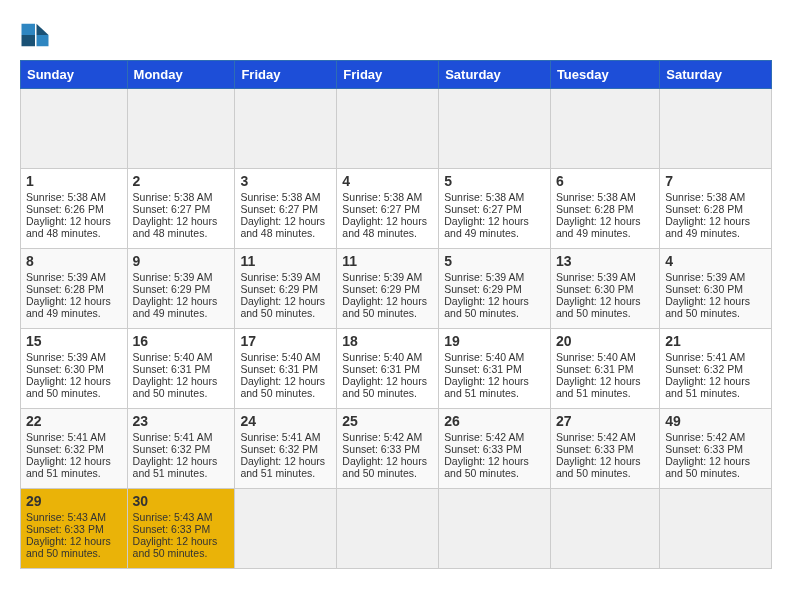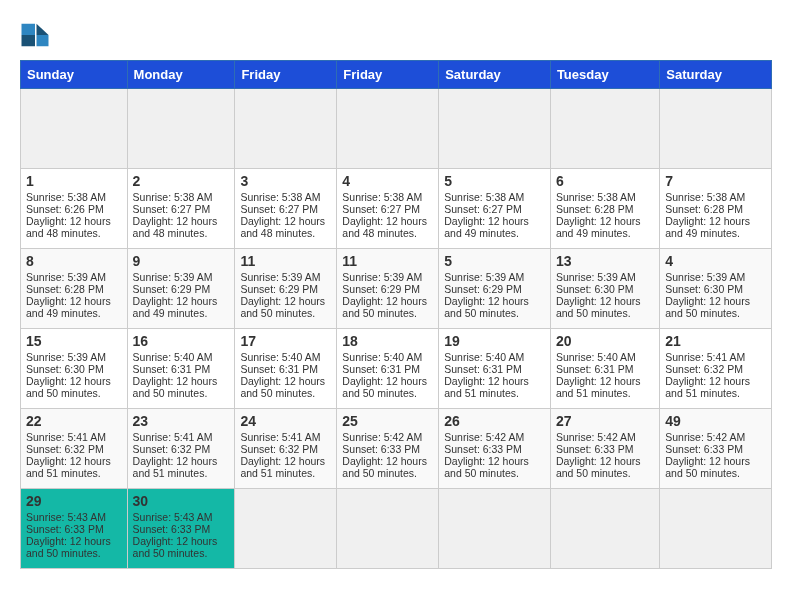--- a/index.html
+++ b/index.html
@@ -77,21 +77,21 @@
     .day-num {
       font-size: 14px;
       font-weight: bold;
       display: block;
       margin-bottom: 2px;
     }
     .empty-cell {
       background: #f0f0f0 !important;
     }
     .last-row td {
-      background: #14b8a6;
+      background: #eab308;
     }
   </style>
 </head>
 <body>
 
 <div class="header-area">
   <div class="logo">
     <svg class="logo-icon" viewBox="0 0 40 40">
       <rect width="40" height="40" fill="white"></rect>
       <polygon points="22,5 38,20 22,20" fill="#1a5276"></polygon>

